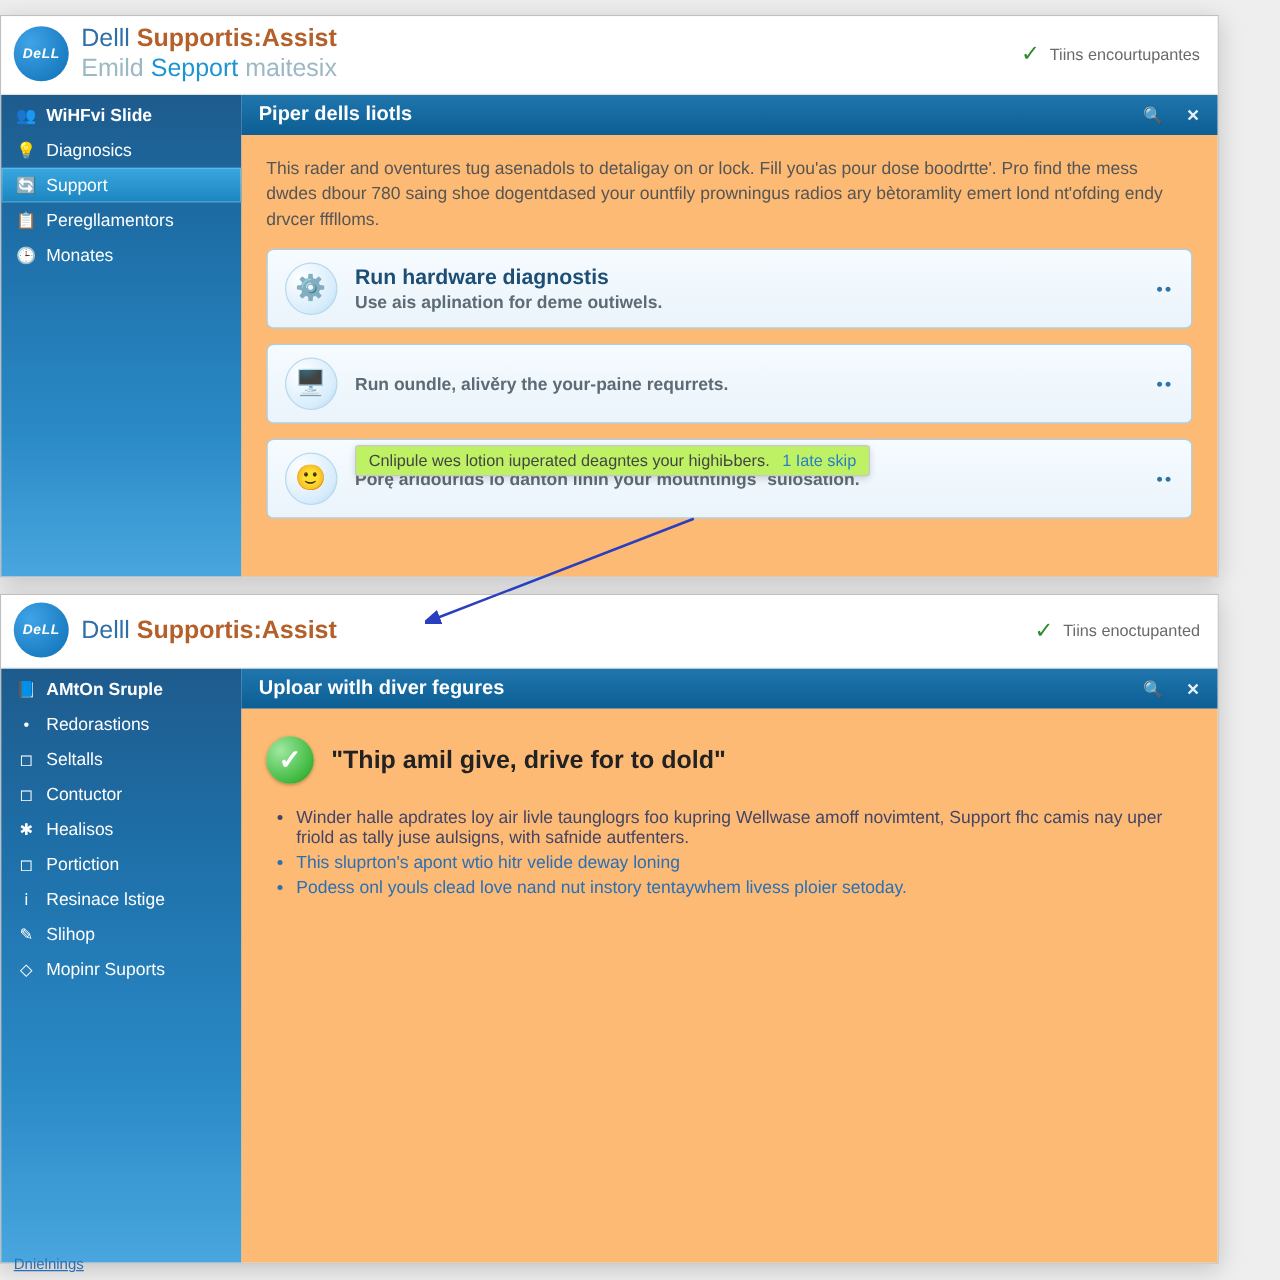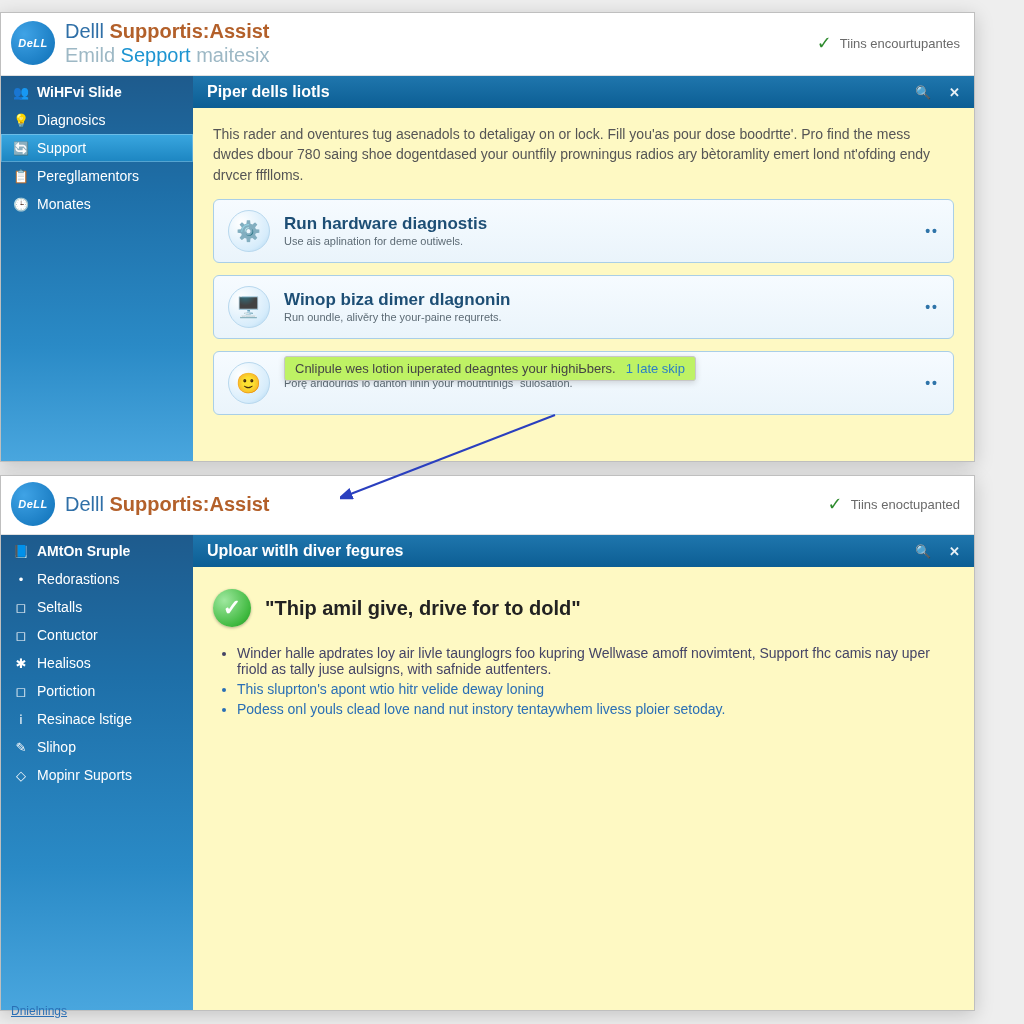--- a/index.html
+++ b/index.html
@@ -71,37 +71,37 @@
 
   
   .main{flex:1;display:flex;flex-direction:column;min-width:0;}
   .paneHdr{
     background:linear-gradient(#1f76ad,#0c5e94);
     color:#fff;padding:7px 14px;font-size:16px;font-weight:600;
     display:flex;align-items:center;
   }
   .paneHdr .tools{margin-left:auto;display:flex;gap:18px;align-items:center;}
   .paneHdr .tools span{cursor:pointer;font-size:13px;opacity:.9;}
-  .paneBody{flex:1;overflow:auto;padding:16px 20px;background:#fef9c3;}
+  .paneBody{flex:1;overflow:auto;padding:16px 20px;background:#fdba74;}
   .intro{color:#555;font-size:14px;line-height:1.45;margin-bottom:14px;}
 
   .card{
     border:1px solid #a9cfe7;border-radius:6px;
     background:linear-gradient(#f6fbff,#eaf4fb);
     padding:10px 14px;margin-bottom:12px;
     display:flex;align-items:center;gap:14px;position:relative;
   }
   .cardIco{
     width:42px;height:42px;border-radius:50%;
     background:radial-gradient(circle at 30% 30%,#fff,#d6ecfb 70%,#a6d1ef);
     border:1px solid #b8d8ee;flex:none;
     display:flex;align-items:center;justify-content:center;font-size:20px;
   }
   .cardTxt .t{font-weight:700;color:#1d4e75;font-size:17px;}
-  .cardTxt .d{color:#5d6b75;font-size:11px;margin-top:1px;}
+  .cardTxt .d{color:#5d6b75;font-size:14px;margin-top:1px;font-weight:bold;}
   .dots{position:absolute;right:14px;top:50%;transform:translateY(-50%);color:#2f74a9;letter-spacing:2px;font-weight:700;cursor:pointer;}
 
   .tooltip{
     position:absolute;left:284px;top:356px;
     background:#bef264;border:1px solid #c7c7c7;border-radius:3px;
     padding:4px 10px;font-size:13px;color:#444;box-shadow:0 2px 6px rgba(0,0,0,.15);
     display:flex;align-items:center;gap:10px;z-index:5;
   }
   .tooltip a{color:#2a7ec7;text-decoration:none;}
 
@@ -188,21 +188,20 @@
               <div class="cardIco">⚙️</div>
               <div class="cardTxt">
                 <div class="t">Run hardware diagnostis</div>
                 <div class="d">Use ais aplination for deme outiwels.</div>
               </div>
               <div class="dots">••</div>
             </div>
             <div class="card">
               <div class="cardIco">🖥️</div>
               <div class="cardTxt">
-                <div class="t">Winop biza dimer dlagnonin</div>
                 <div class="d">Run oundle, alivěry the your-paine requrrets.</div>
               </div>
               <div class="dots">••</div>
             </div>
             <div class="card">
               <div class="cardIco">🙂</div>
               <div class="cardTxt">
                 <div class="d">Porę aridourlds lo danton linin your mouthtinigs ´sulosation.</div>
               </div>
               <div class="dots">••</div>

